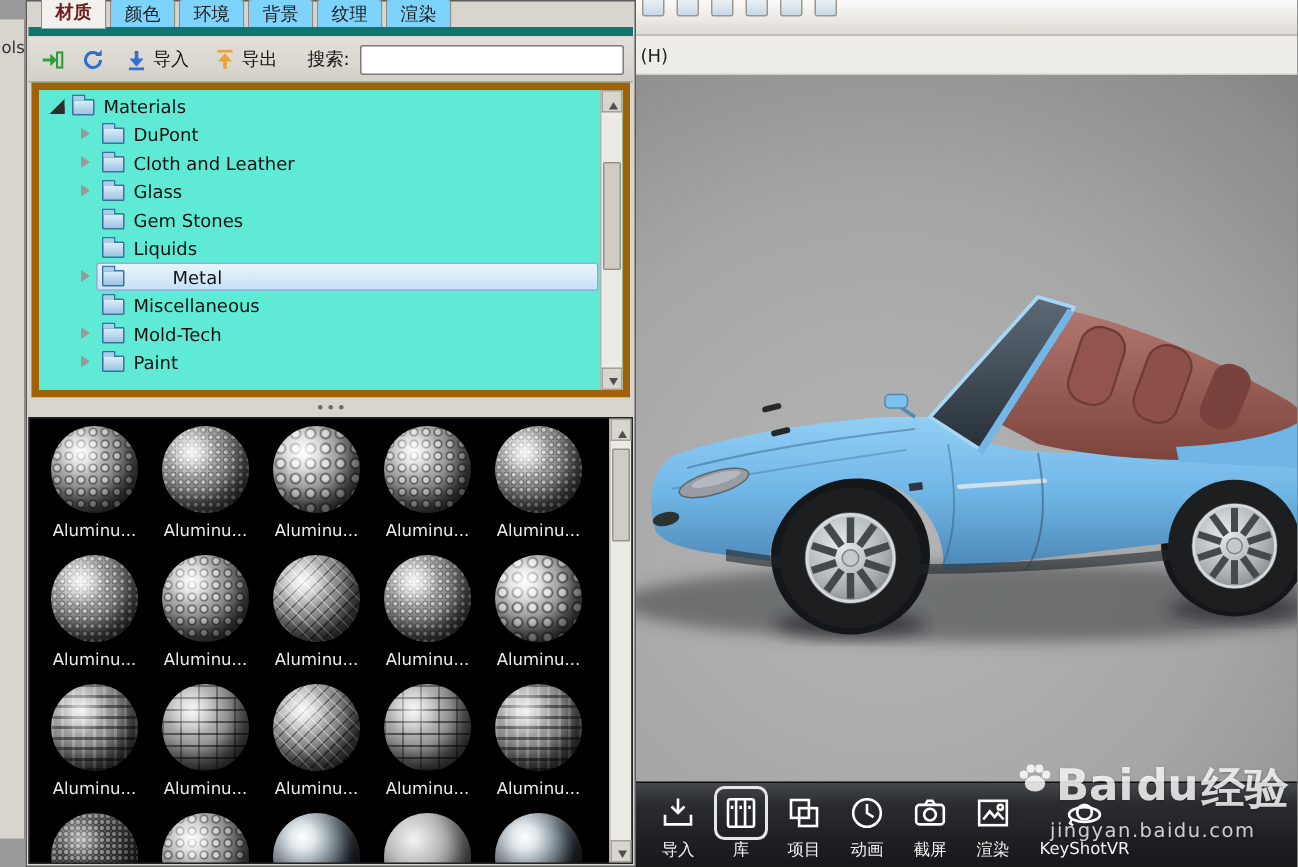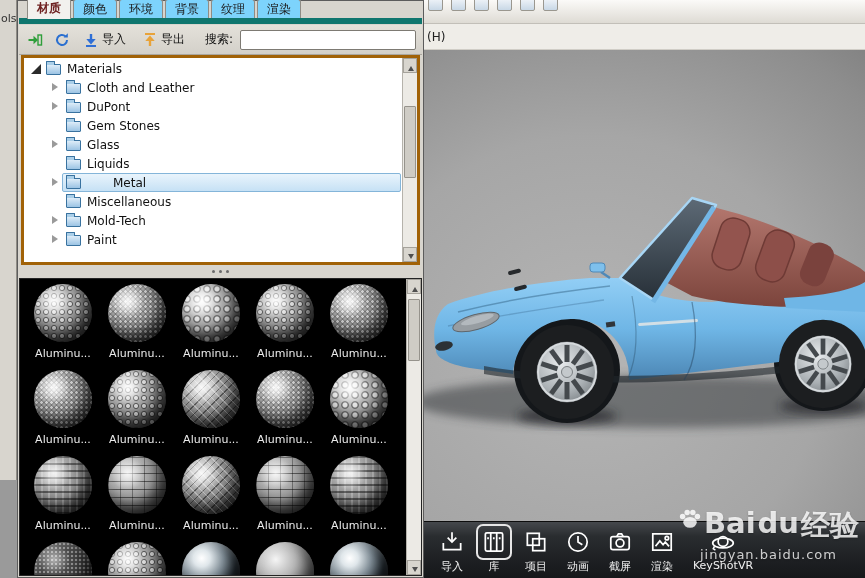--- a/index.html
+++ b/index.html
@@ -1,36 +1,36 @@
 <!DOCTYPE html>
 <html><head>
 <meta charset="utf-8">
 <style>
   * { margin:0; padding:0; box-sizing:border-box; }
   html,body { background:#777; }
   body { font-family:"DejaVu Sans","Liberation Sans",sans-serif; }
   .screen { position:relative; width:865px; height:578px; overflow:hidden; background:#9a9a9a; }
 
   
-  .left-strip { position:absolute; left:0; top:0; width:17px; height:480px; background:#d8d5ce; border-right:1px solid #8f8c85; }
+  .left-strip { position:absolute; left:0; top:13px; width:17px; height:546px; background:#d8d5ce; border-right:1px solid #8f8c85; }
   .left-strip .frag { font-size:11px; color:#333; padding:12px 0 0 1px; }
 
   
   .left-panel { position:absolute; left:17px; top:0; width:407px; height:578px; background:#d8d5ce; border:1px solid #5c5c5c; }
   .tabbar { position:absolute; top:1px; left:1px; right:1px; height:22px; display:flex; align-items:flex-end; padding-left:8px; border-bottom:6px solid #0f766e; background:#d8d5ce; }
   .tab { height:19px; line-height:18px; padding:0 9px; font-size:12px; color:#1a1a1a; background:#7dd3fc; border:1px solid #8f8c85; border-bottom:none; border-radius:3px 3px 0 0; margin-right:2px; }
   .tab.active { height:22px; line-height:21px; background:#f2f1ee; font-weight:bold; color:#6e2020; margin-bottom:-1px; }
   .lib-toolbar { position:absolute; top:24px; left:1px; right:1px; height:30px; display:flex; align-items:center; gap:7px; padding:0 6px; background:linear-gradient(#e4e1da,#d3d0c9); border-bottom:1px solid #aaa79f; }
   .mini-btn { width:20px; height:20px; display:flex; align-items:center; justify-content:center; border:1px solid transparent; border-radius:2px; }
   .tool-btn { display:flex; align-items:center; gap:4px; font-size:12px; color:#111; padding:2px 4px; border:1px solid transparent; border-radius:2px; }
   .search-label { font-size:12px; color:#111; margin-left:8px; }
   .search-input { flex:1; height:20px; border:1px solid #7d7a73; background:#fff; font-size:12px; padding:0 4px; border-radius:2px; }
 
   
-  .tree { position:absolute; top:54px; left:3px; right:3px; height:210px; background:#ffffff; border:3px solid #a16207; overflow:hidden; }
+  .tree { position:absolute; top:54px; left:3px; right:3px; height:210px; background:#5eead4; border:5px solid #a16207; overflow:hidden; }
   .tree-rows { position:absolute; inset:1px 16px 1px 1px; }
   .tree-row { display:flex; align-items:center; height:19px; font-size:12px; color:#111; padding-left:4px; }
   .indent { width:20px; flex:none; }
   .twisty { width:13px; height:13px; flex:none; position:relative; }
   .twisty.collapsed::after { content:""; position:absolute; left:3px; top:2px; border:4.5px solid transparent; border-left:6px solid #9a9a9a; }
   .twisty.expanded::after { content:""; position:absolute; left:2px; top:2px; width:0; height:0; border:5px solid transparent; border-right-color:#2b2b2b; border-bottom-color:#2b2b2b; }
   .row-body { display:flex; align-items:center; flex:1; height:19px; padding:0 3px; border:1px solid transparent; border-radius:2px; gap:6px; }
   .tree-row.sel .row-body { background:linear-gradient(180deg,#e9f4fc,#c6e1f5); border-color:#84b5d9;gap:32px; }
   .folder { width:15px; height:11px; position:relative; flex:none; background:linear-gradient(180deg,#ddecf8,#9cc4e4); border:1px solid #39729f; border-radius:1px; margin-top:2px; }
   .folder::before { content:""; position:absolute; left:-1px; top:-4px; width:7px; height:3px; background:#aacfe9; border:1px solid #39729f; border-bottom:none; border-radius:1px 1px 0 0; }
@@ -179,45 +179,45 @@
           <div class="row-body">
               <span class="folder"></span>
               <span class="tlabel">Materials</span>
             </div>
         </div>
         <div class="tree-row">
           <span class="indent"></span>
             <span class="twisty collapsed"></span>
           <div class="row-body">
               <span class="folder"></span>
+              <span class="tlabel">DuPont</span>
+            </div>
+        </div>
+        <div class="tree-row">
+          <span class="indent"></span>
+            <span class="twisty collapsed"></span>
+          <div class="row-body">
+              <span class="folder"></span>
               <span class="tlabel">Cloth and Leather</span>
             </div>
         </div>
         <div class="tree-row">
           <span class="indent"></span>
             <span class="twisty collapsed"></span>
           <div class="row-body">
               <span class="folder"></span>
-              <span class="tlabel">DuPont</span>
+              <span class="tlabel">Glass</span>
             </div>
         </div>
         <div class="tree-row">
           <span class="indent"></span>
             <span class="twisty"></span>
           <div class="row-body">
               <span class="folder"></span>
               <span class="tlabel">Gem Stones</span>
-            </div>
-        </div>
-        <div class="tree-row">
-          <span class="indent"></span>
-            <span class="twisty collapsed"></span>
-          <div class="row-body">
-              <span class="folder"></span>
-              <span class="tlabel">Glass</span>
             </div>
         </div>
         <div class="tree-row">
           <span class="indent"></span>
             <span class="twisty"></span>
           <div class="row-body">
               <span class="folder"></span>
               <span class="tlabel">Liquids</span>
             </div>
         </div>

